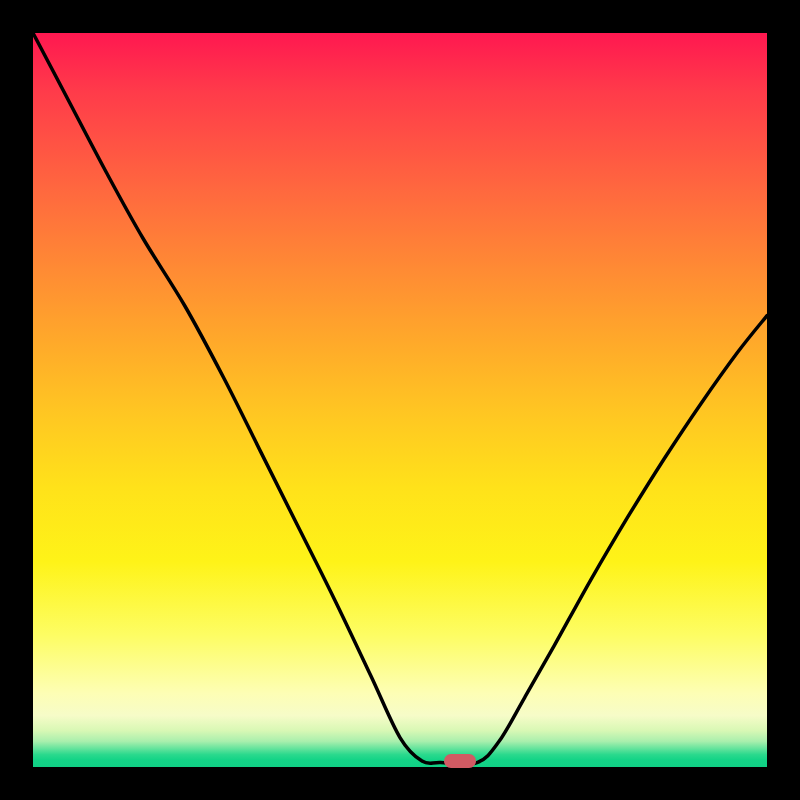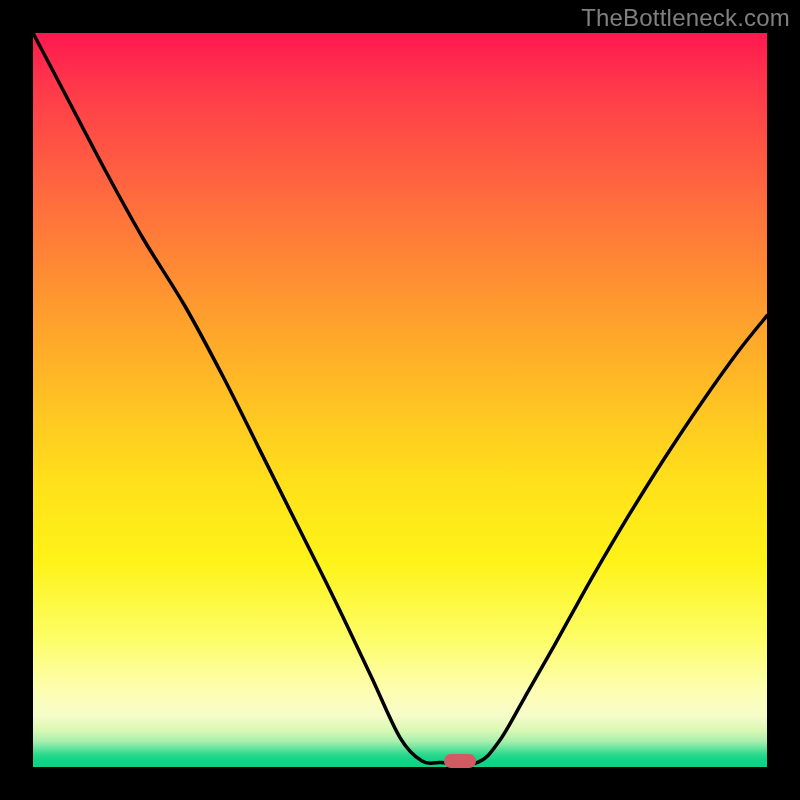--- a/index.html
+++ b/index.html
@@ -65,21 +65,20 @@
     position: absolute;
     background: #d15a63;
     border-radius: 9px;
   }
 </style>
 </head>
 <body>
 
 <div class="frame">
 
-  <div class="watermark">TheBottleneck.com</div>
 
   <div class="plot-area">
 
     <svg class="curve" viewBox="0 0 734 734" preserveAspectRatio="none">
       <path id="curve-path" fill="none" stroke="#000000" stroke-width="3.5" stroke-linecap="round" stroke-linejoin="round" d="M 0.0 0.0 C 6.1 11.6, 24.5 46.5, 36.7 69.7 C 48.9 93.0, 61.2 116.8, 73.4 139.5 C 85.6 162.1, 97.0 183.3, 110.1 205.5 C 123.2 227.8, 138.5 249.8, 151.9 273.0 C 165.4 296.3, 178.2 320.8, 190.8 345.0 C 203.4 369.2, 215.3 393.9, 227.5 418.4 C 239.8 442.8, 252.0 467.3, 264.2 491.8 C 276.5 516.2, 288.7 540.1, 300.9 565.2 C 313.2 590.3, 326.6 619.0, 337.6 642.3 C 348.6 665.5, 358.4 690.3, 367.0 704.6 C 375.6 719.0, 382.3 724.0, 389.0 728.1 C 395.7 732.3, 398.2 729.4, 407.4 729.6 C 416.5 729.8, 434.3 733.1, 444.1 729.6 C 453.9 726.0, 458.1 719.2, 466.1 708.3 C 474.0 697.4, 482.6 680.2, 491.8 664.3 C 501.0 648.4, 510.1 632.5, 521.1 612.9 C 532.1 593.3, 545.6 568.2, 557.8 546.8 C 570.1 525.4, 582.3 504.6, 594.5 484.4 C 606.8 464.3, 619.0 444.7, 631.2 425.7 C 643.5 406.8, 655.7 388.4, 667.9 370.7 C 680.2 352.9, 693.6 334.0, 704.6 319.3 C 715.6 304.6, 729.1 288.7, 734.0 282.6"></path>
     </svg>
 
     <div class="marker" id="marker" style="width: 32px; height: 14px; left: 411.188px; top: 721.128px; background: rgb(209, 90, 99); border-radius: 9px;"></div>
 
   </div>

